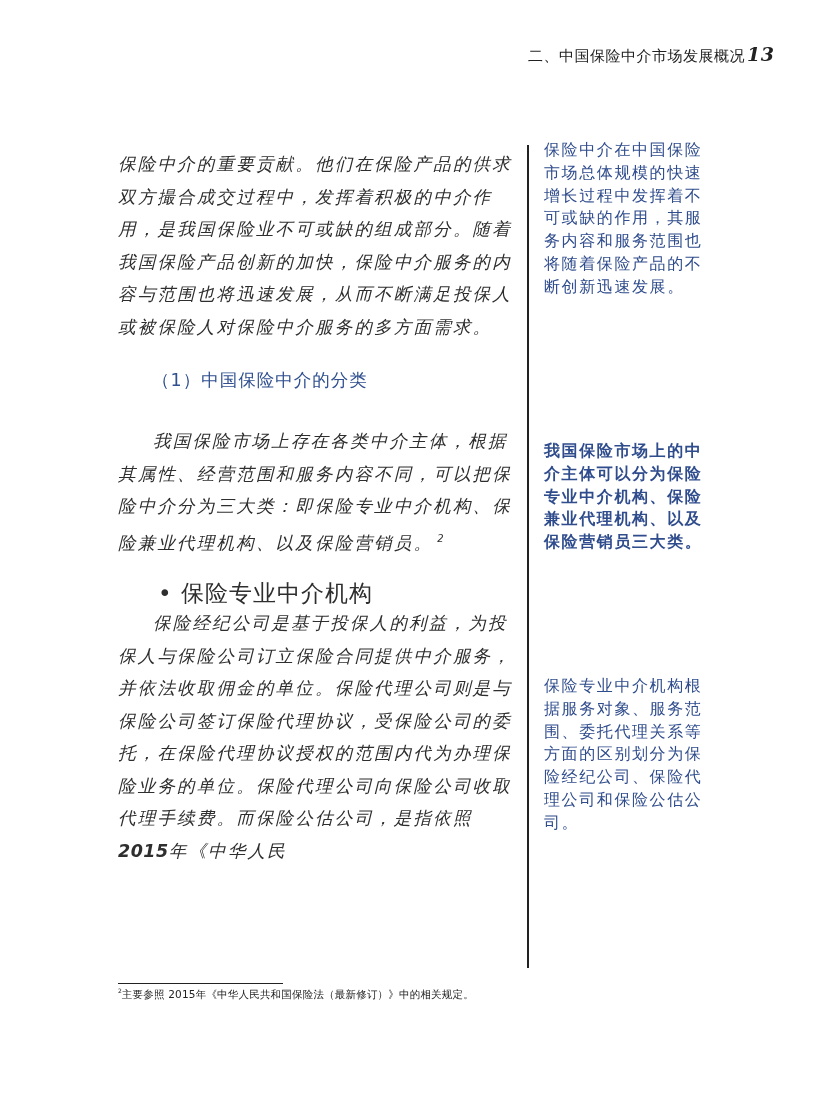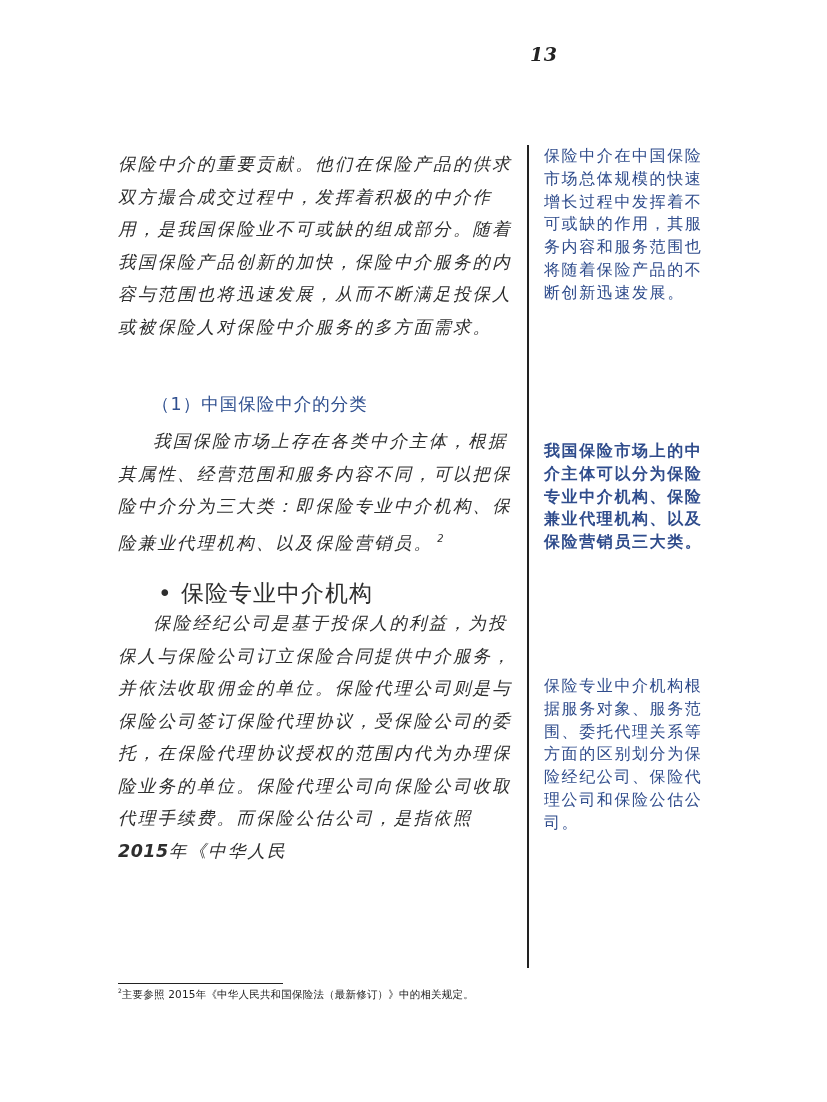--- a/index.html
+++ b/index.html
@@ -19,21 +19,21 @@
     }
     .main {
       position: absolute; left: 118px; width: 396px;
       font-size: 17.5px; line-height: 32.5px; letter-spacing: 2.2px;
       color: #2e2e2e;
     }
     .main p { margin: 0; font-style: italic; }
     .indent { text-indent: 2em; }
     .sub-heading {
       position: absolute; left: 152px; top: 368px;
-      font-size: 17.5px; color: #2f4f8f; letter-spacing: 1px; margin-top: 24px;
+      font-size: 17.5px; color: #2f4f8f; letter-spacing: 1px;
     }
     .bullet {
       position: absolute; left: 158px; top: 578px;
       font-size: 23px; letter-spacing: 1px; color: #2e2e2e;
     }
     .bold { font-weight: bold; letter-spacing: 0.5px; }
     sup { font-size: 10px; vertical-align: super; letter-spacing: 0; margin-left: 4px; }
     .divider {
       position: absolute; left: 527px; top: 145px; width: 1.5px; height: 823px;
       background: #222;
@@ -50,20 +50,21 @@
     .footnote {
       position: absolute; left: 118px; top: 987px;
       font-size: 10.5px; color: #222; letter-spacing: 0.2px;
     }
     .footnote sup { font-size: 6px; margin-left: 0; }
   </style>
 </head>
 <body>
 
 <div class="header">
+  <span>二、中国保险中介市场发展概况</span>
   <span class="pg">13</span>
 </div>
 
 <div class="main" style="top:148px;">
   <p>保险中介的重要贡献。他们在保险产品的供求双方撮合成交过程中，发挥着积极的中介作用，是我国保险业不可或缺的组成部分。随着我国保险产品创新的加快，保险中介服务的内容与范围也将迅速发展，从而不断满足投保人或被保险人对保险中介服务的多方面需求。</p>
 </div>
 
 <div class="sub-heading">（1）中国保险中介的分类</div>
 
 <div class="main" style="top:425px;">
@@ -71,20 +72,20 @@
 </div>
 
 <div class="bullet">• 保险专业中介机构</div>
 
 <div class="main" style="top:607px;">
   <p class="indent"><span>保险经纪公司是基于投保人的利益，为投保人与保险公司订立保险合同提供中介服务，并依法收取佣金的单位。保险代理公司则是与保险公司签订保险代理协议，受保险公司的委托，在保险代理协议授权的范围内代为办理保险业务的单位。保险代理公司向保险公司收取代理手续费。而保险公估公司，是指依照</span><span class="bold">2015</span><span>年《中华人民</span></p>
 </div>
 
 <div class="divider"></div>
 
-<div class="side" style="top:145px;">保险中介在中国保险市场总体规模的快速增长过程中发挥着不可或缺的作用，其服务内容和服务范围也将随着保险产品的不断创新迅速发展。</div>
+<div class="side" style="top:139px;">保险中介在中国保险市场总体规模的快速增长过程中发挥着不可或缺的作用，其服务内容和服务范围也将随着保险产品的不断创新迅速发展。</div>
 <div class="side" style="top:440px;font-weight:bold;">我国保险市场上的中介主体可以分为保险专业中介机构、保险兼业代理机构、以及保险营销员三大类。</div>
 <div class="side" style="top:675px;">保险专业中介机构根据服务对象、服务范围、委托代理关系等方面的区别划分为保险经纪公司、保险代理公司和保险公估公司。</div>
 
 <div class="fn-rule"></div>
 <div class="footnote">
   <sup>2</sup><span>主要参照 2015年《中华人民共和国保险法（最新修订）》中的相关规定。</span>
 </div>
 
 </body></html>

